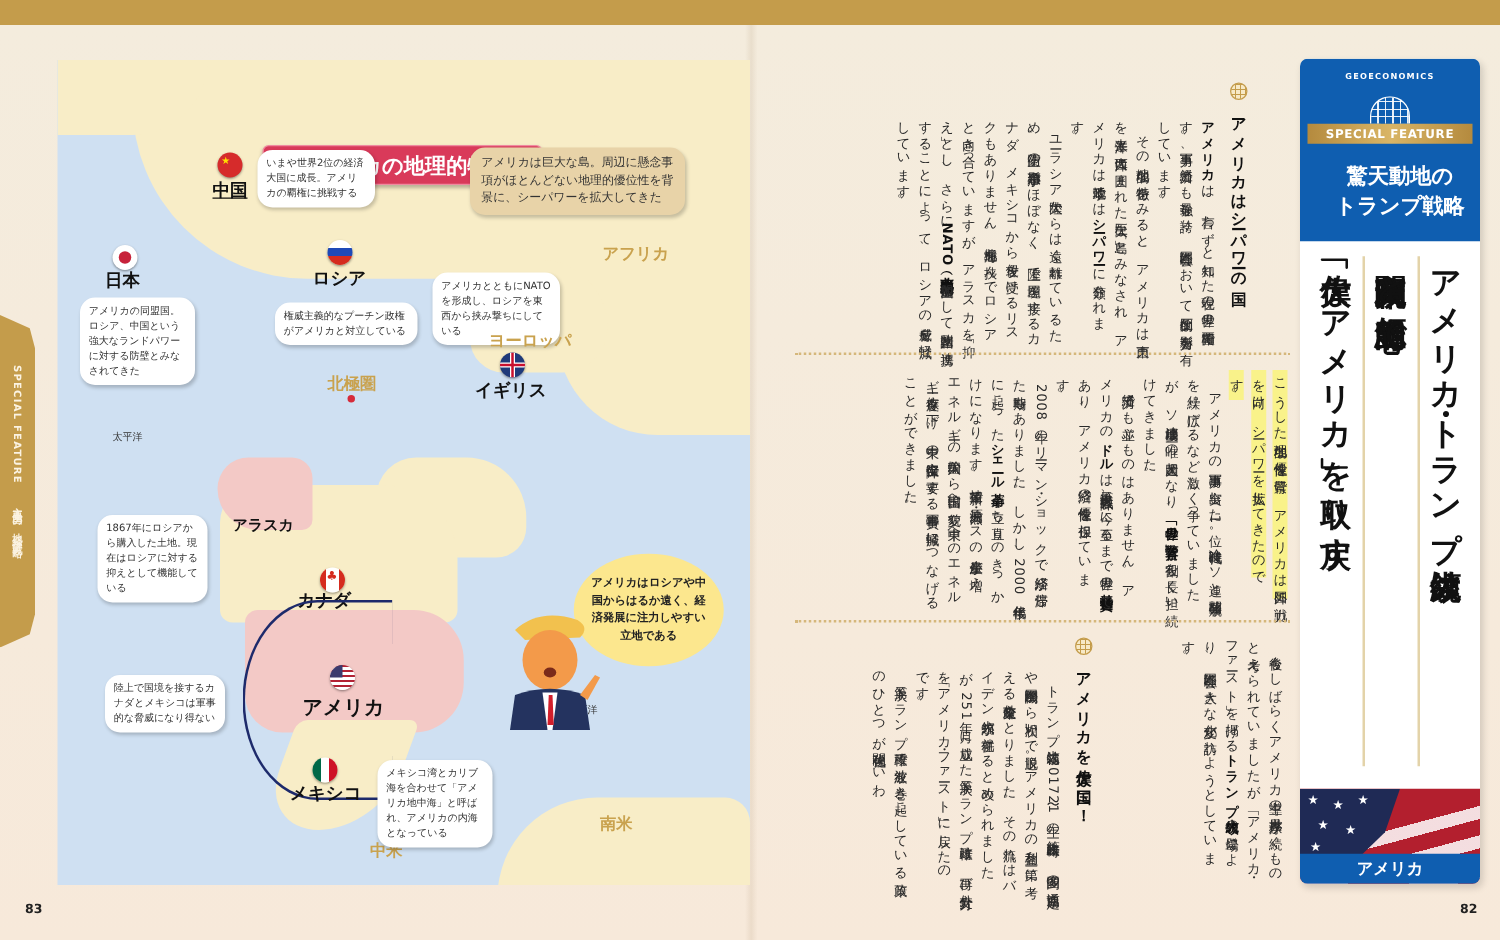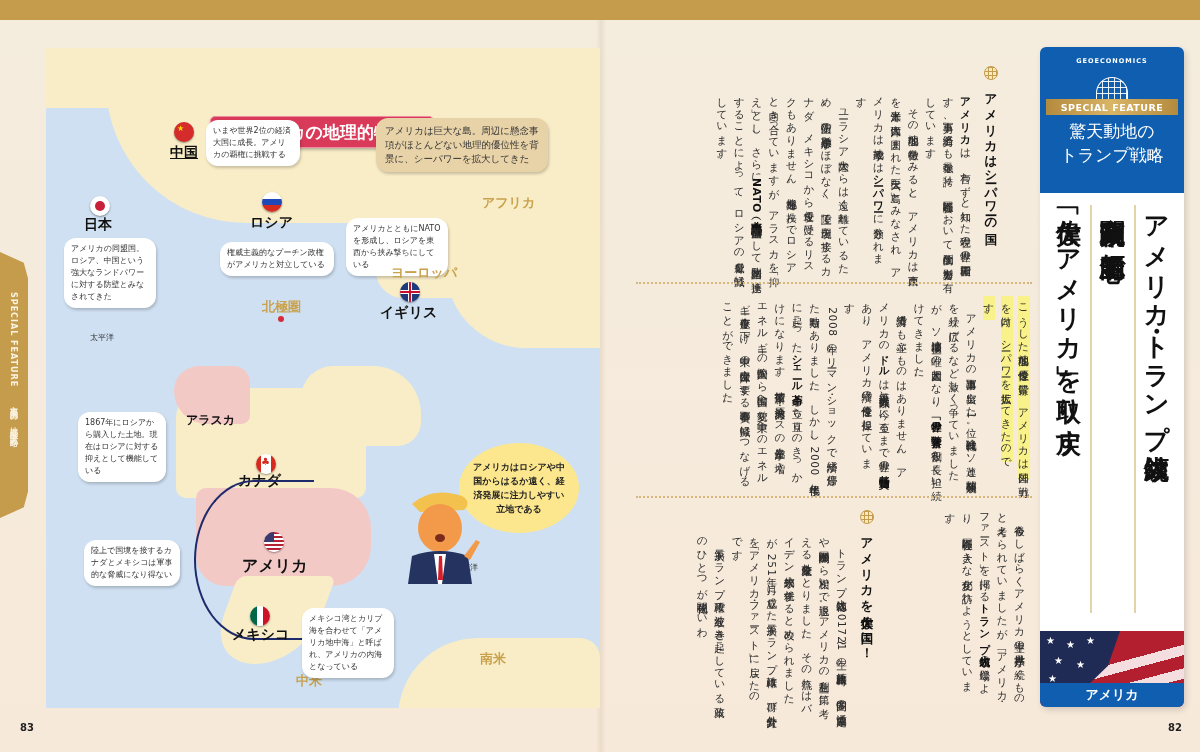--- a/index.html
+++ b/index.html
@@ -138,22 +138,22 @@
       repeating-linear-gradient(90deg, transparent 0 5px, rgba(255,255,255,0.9) 5px 6px),
       repeating-linear-gradient(0deg, transparent 0 5px, rgba(255,255,255,0.9) 5px 6px);
   }
   .special-feature {
     position: absolute; left: 6px; top: 52px; width: 132px; height: 16px;
     background: linear-gradient(90deg, #b48a3e, #d9b566, #b48a3e);
     color: #fff; font-size: 9.5px; font-weight: bold; letter-spacing: 0.5px;
     display: flex; align-items: center; justify-content: center;
   }
   .banner-heading {
-    position: absolute; left: 0; top: 72px; width: 144px;
-    color: #fff; font-size: 17px; font-weight: normal; line-height: 24px; text-align: center;
+    position: absolute; left: 0; top: 82px; width: 160px;
+    color: #fff; font-size: 17px; font-weight: bold; line-height: 24px; text-align: center;
   }
   .title-cols {
     position: absolute; left: 8px; top: 152px; width: 130px; height: 424px;
   }
   .title-col {
     position: absolute; top: 0; height: 424px; width: 40px;
     writing-mode: vertical-rl; font-weight: bold; font-size: 25px; color: #111;
     line-height: 40px; letter-spacing: 1px;
   }
   .title-sep {
@@ -233,21 +233,21 @@
   </div>
   <div class="country-label" style="left:334px;top:256px;">イギリス</div>
 
   <div class="region-label" style="left:436px;top:146px;">アフリカ</div>
   <div class="region-label" style="left:345px;top:196px;margin-top:20px;">ヨーロッパ</div>
   <div class="region-label" style="left:216px;top:250px;">北極圏</div>
   <div class="dot" style="left:232px;top:268px;"></div>
   <div class="region-label" style="left:250px;top:624px;">中米</div>
   <div class="region-label" style="left:434px;top:602px;">南米</div>
 
-  <div class="ocean-label" style="left:44px;top:284px;">太平洋</div>
+  <div class="ocean-label" style="left:44px;top:296px;">太平洋</div>
   <div class="ocean-label" style="left:408px;top:514px;">大西洋</div>
 
   <div class="callout" style="left:32px;top:364px;width:88px;">1867年にロシアから購入した土地。現在はロシアに対する抑えとして機能している</div>
   <div class="country-label" style="left:140px;top:364px;font-size:12px;">アラスカ</div>
 
   <div class="flag" style="left:210px;top:406px;background:linear-gradient(90deg,#d52b1e 0 25%,#fff 25% 75%,#d52b1e 75%);">
     <span style="position:absolute;left:5px;top:2px;color:#d52b1e;font-size:10px;">♣</span>
   </div>
   <div class="country-label" style="left:192px;top:424px;">カナダ</div>
 

